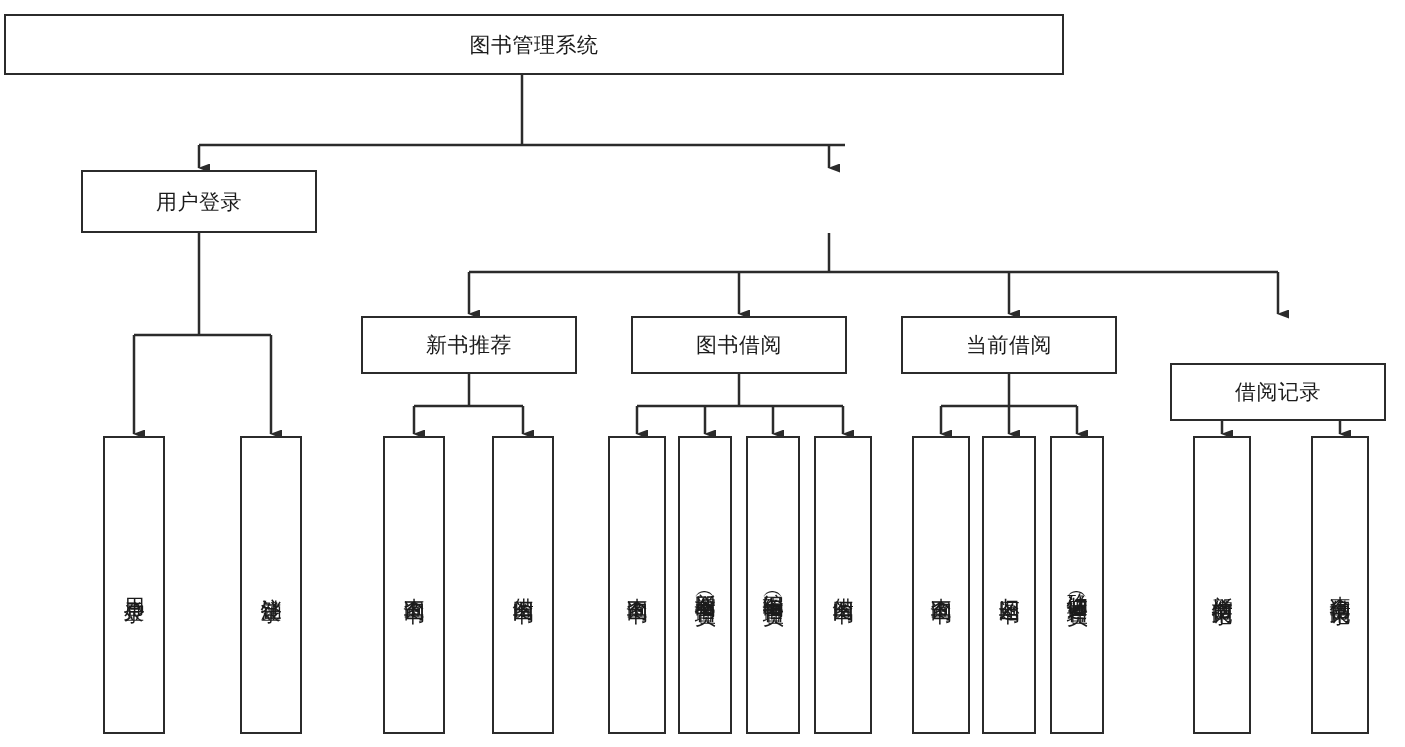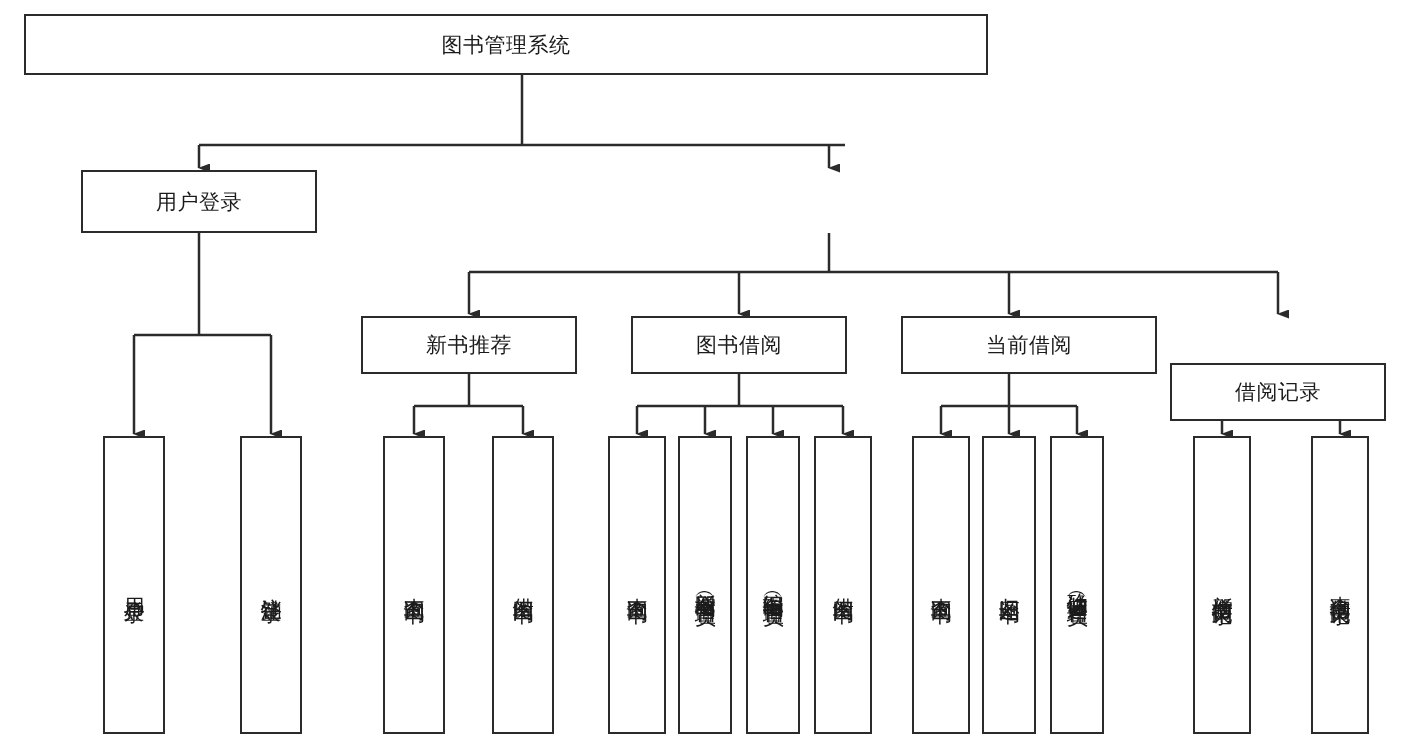--- a/index.html
+++ b/index.html
@@ -111,35 +111,35 @@
       <path d="M1009,406 L1009,434" marker-end="url(#arrow)"></path>
       <path d="M1077,406 L1077,434" marker-end="url(#arrow)"></path>
 
       <path d="M1278,374 L1278,406"></path>
       <path d="M1222,406 L1340,406"></path>
       <path d="M1222,406 L1222,434" marker-end="url(#arrow)"></path>
       <path d="M1340,406 L1340,434" marker-end="url(#arrow)"></path>
     </g>
   </svg>
 
-  <div class="node node-h" style="left:24px; top:14px; width:964px; height:61px;">
+  <div class="node node-h" style="left:4px; top:14px; width:1060px; height:61px;">
     <span class="label">图书管理系统</span>
   </div>
 
   <div class="node node-h" style="left:81px; top:170px; width:236px; height:63px;">
     <span class="label">用户登录</span>
   </div>
 
   <div class="node node-h" style="left:361px; top:316px; width:216px; height:58px;">
     <span class="label">新书推荐</span>
   </div>
   <div class="node node-h" style="left:631px; top:316px; width:216px; height:58px;">
     <span class="label">图书借阅</span>
   </div>
-  <div class="node node-h" style="left:901px; top:316px; width:256px; height:58px;">
+  <div class="node node-h" style="left:901px; top:316px; width:216px; height:58px;">
     <span class="label">当前借阅</span>
   </div>
   <div class="node node-h" style="left:1170px; top:316px; width:216px; height:58px;margin-top:47px;">
     <span class="label">借阅记录</span>
   </div>
 
   <div class="node node-v" style="left:103px; top:436px; width:62px; height:298px;">
     <span class="label">用户登录</span>
   </div>
   <div class="node node-v" style="left:240px; top:436px; width:62px; height:298px;">

